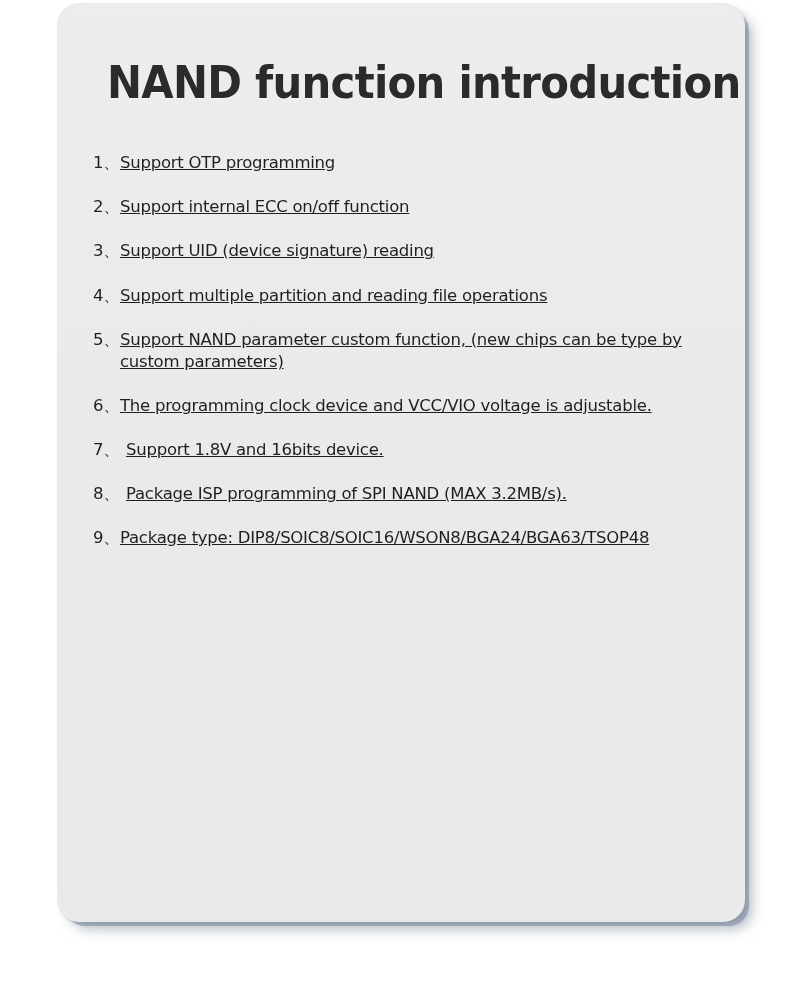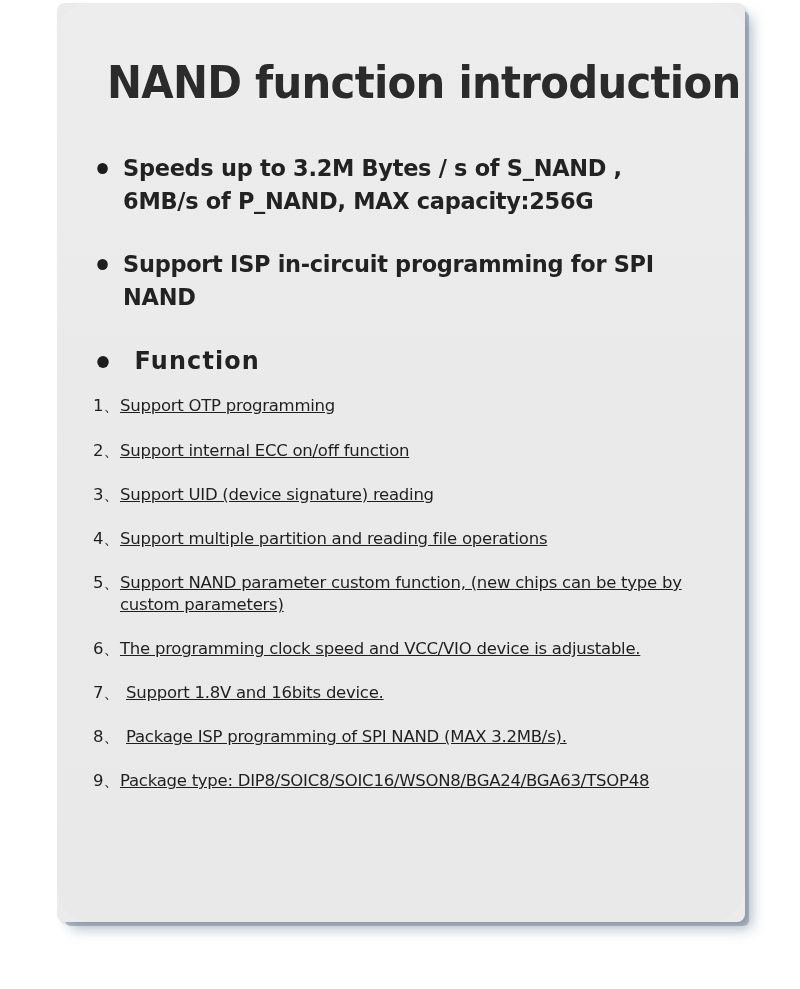--- a/index.html
+++ b/index.html
@@ -22,21 +22,21 @@
   }
 
   
   #card {
     position: absolute;
     left: 57px;
     top: 3px;
     width: 688px;
     height: 919px;
     background: #ebebeb;
-    border-radius: 8px;
+    border-radius: 22px;
     box-sizing: border-box;
     box-shadow:
         6px 6px 0 -2px rgba(125,138,156,0.55),
         10px 10px 14px -4px rgba(125,138,156,0.65),
         2px 2px 3px rgba(150,160,175,0.35);
   }
 
   
   #card::before {
     content: "";
@@ -143,38 +143,20 @@
 </head>
 <body>
 
 <div id="stage">
 
   <div id="card">
     <div id="card-inner">
 
       <h1 class="title">NAND function introduction</h1>
 
-      <ul class="blist">
-
-        <li class="bullet-item">
-          <span class="dot"></span>
-          <span class="btext">Speeds up to 3.2M Bytes / s of S_NAND , 6MB/s of P_NAND, MAX capacity:256G</span>
-        </li>
-
-        <li class="bullet-item">
-          <span class="dot"></span>
-          <span class="btext">Support ISP in-circuit programming for SPI NAND</span>
-        </li>
-
-        <li class="bullet-item heading">
-          <span class="dot"></span>
-          <span class="btext">Function</span>
-        </li>
-
-      </ul>
 
       <ol class="nlist">
 
         <li class="nrow">
           <span class="num">1、</span>
           <span class="ntext">Support OTP programming</span>
         </li>
 
         <li class="nrow">
           <span class="num">2、</span>
@@ -191,21 +173,21 @@
           <span class="ntext">Support multiple partition and reading file operations</span>
         </li>
 
         <li class="nrow">
           <span class="num">5、</span>
           <span class="ntext">Support NAND parameter custom function, (new chips can be type by custom parameters)</span>
         </li>
 
         <li class="nrow">
           <span class="num">6、</span>
-          <span class="ntext">The programming clock speed and VCC/VIO device is adjustable.</span>
+          <span class="ntext">The programming clock device and VCC/VIO voltage is adjustable.</span>
         </li>
 
         <li class="nrow wide">
           <span class="num">7、</span>
           <span class="ntext"> Support 1.8V and 16bits device.</span>
         </li>
 
         <li class="nrow wide">
           <span class="num">8、</span>
           <span class="ntext"> Package ISP programming of SPI NAND (MAX 3.2MB/s).</span>

